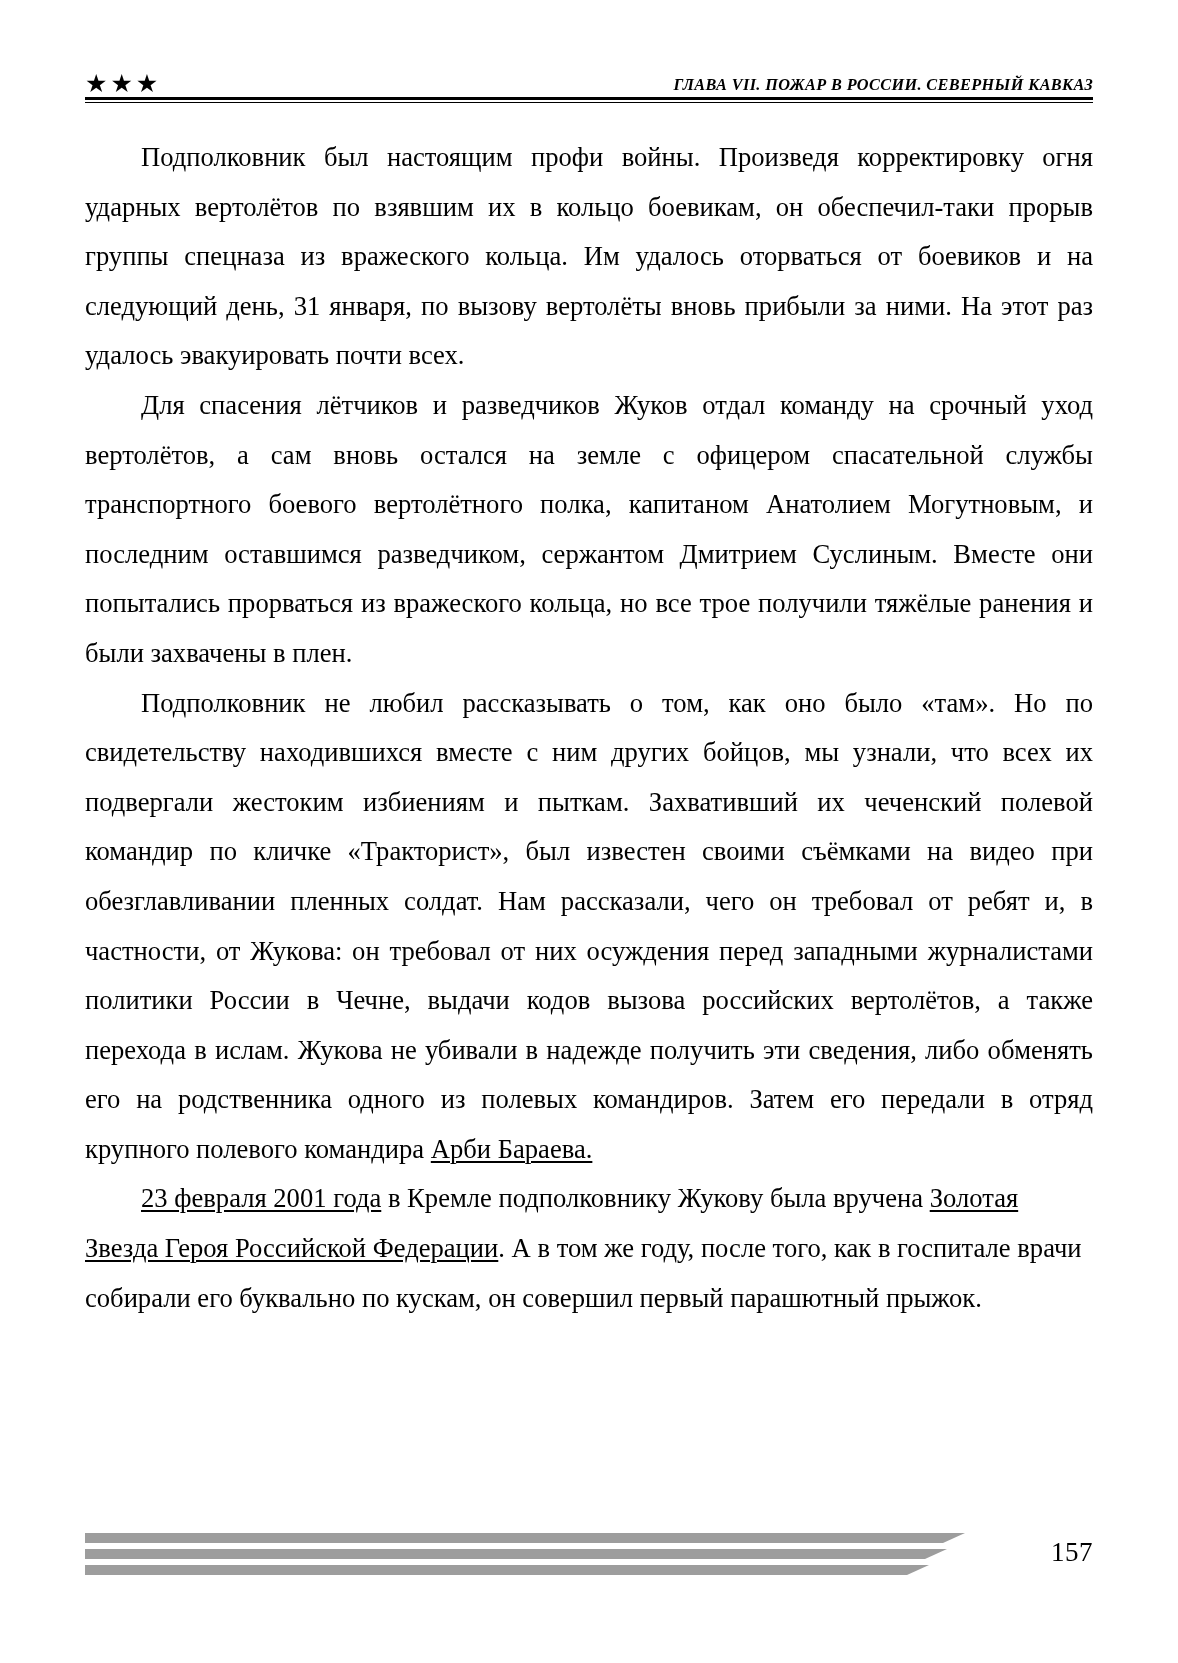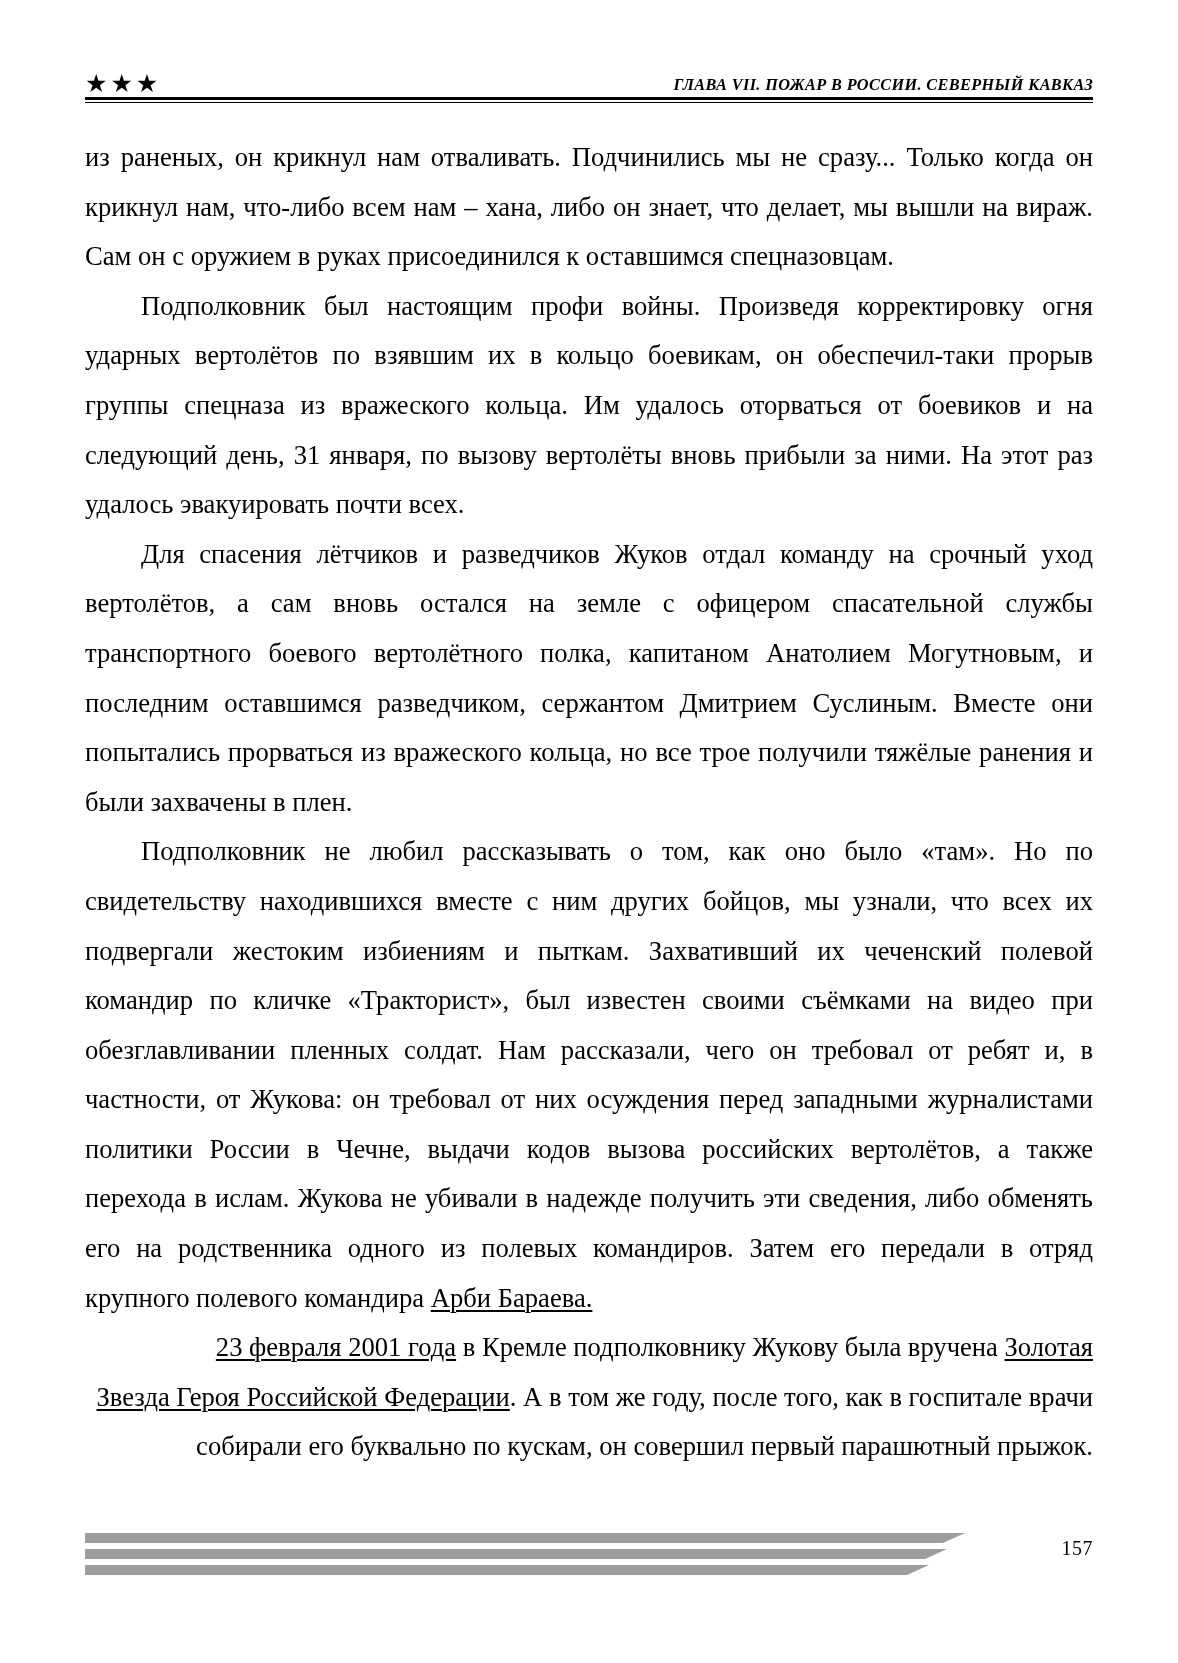--- a/index.html
+++ b/index.html
@@ -87,21 +87,21 @@
     margin: 0;
     text-indent: 56px;
     text-align: justify;
     -webkit-hyphens: manual;
     hyphens: manual;
   }
   .body-col p.noindent {
     text-indent: 0;
   }
   .body-col p:last-child {
-    text-align: right;
+    text-align: left;
   }
   u.link {
     text-decoration: underline;
     text-decoration-thickness: 1.6px;
     text-underline-offset: 2.5px;
   }
 
   
   .footer {
     position: absolute;
@@ -123,21 +123,21 @@
     height: 10px;
     background: #9d9d9d;
   }
   .bar.b1 { top: 0px;  width: 880px; clip-path: polygon(0 0, 100% 0, calc(100% - 22px) 100%, 0 100%); }
   .bar.b2 { top: 16px; width: 862px; clip-path: polygon(0 0, 100% 0, calc(100% - 22px) 100%, 0 100%); }
   .bar.b3 { top: 32px; width: 844px; clip-path: polygon(0 0, 100% 0, calc(100% - 22px) 100%, 0 100%); }
   .page-number {
     position: absolute;
     right: 0;
     top: 4px;
-    font-size: 20px;
+    font-size: 27px;
     letter-spacing: 0.5px;
     font-family: "Liberation Serif", "DejaVu Serif", serif;
     color: #000;
   }
 </style>
 </head>
 <body>
 
 <div class="page">
 
@@ -145,21 +145,20 @@
     <span class="stars">★★★</span>
     <span class="runhead-title">ГЛАВА VII. ПОЖАР В РОССИИ. СЕВЕРНЫЙ КАВКАЗ</span>
   </div>
   <div class="rule-wrap">
     <div class="rule-thick"></div>
     <div class="rule-thin"></div>
   </div>
 
   <div class="body-col">
 
-    <p class="noindent"><span>из раненых, он крикнул нам отваливать. Подчинились мы не сразу... Только когда он крикнул нам, что-либо всем нам – хана, либо он знает, что делает, мы вышли на вираж. Сам он с оружием в руках присоединился к оставшимся спецназовцам.</span></p>
 
     <p><span>Подполковник был настоящим профи войны. Произведя корректировку огня ударных вертолётов по взявшим их в кольцо боевикам, он обеспечил-таки прорыв группы спецназа из вражеского кольца. Им удалось оторваться от боевиков и на следующий день, 31 января, по вызову вертолёты вновь прибыли за ними. На этот раз удалось эвакуировать почти всех.</span></p>
 
 
     <p><span>Для спасения лётчиков и разведчиков Жуков отдал команду на срочный уход вертолётов, а сам вновь остался на земле с офицером спасательной службы транспортного боевого вертолётного полка, капитаном Анатолием Могутновым, и последним оставшимся разведчиком, сержантом Дмитрием Суслиным. Вместе они попытались прорваться из вражеского кольца, но все трое получили тяжёлые ранения и были захвачены в плен.</span></p>
 
     <p><span>Подполковник не любил рассказывать о том, как оно было «там». Но по свидетельству находившихся вместе с ним других бойцов, мы узнали, что всех их подвергали жестоким избиениям и пыткам. Захвативший их чеченский полевой командир по кличке «Тракторист», был известен своими съёмками на видео при обезглавливании пленных солдат. Нам рассказали, чего он требовал от ребят и, в частности, от Жукова: он требовал от них осуждения перед западными журналистами политики России в Чечне, выдачи кодов вызова российских вертолётов, а также перехода в ислам. Жукова не убивали в надежде получить эти сведения, либо обменять его на родственника одного из полевых командиров. Затем его передали в отряд крупного полевого командира </span><u class="link">Арби Бараева.</u><span></span></p>
 
     <p><u class="link">23 февраля 2001 года</u><span> в Кремле подполковнику Жукову была вручена </span><u class="link">Золотая Звезда Героя Российской Федерации</u><span>. А в том же году, после того, как в госпитале врачи собирали его буквально по кускам, он совершил первый парашютный прыжок.</span></p>
 

